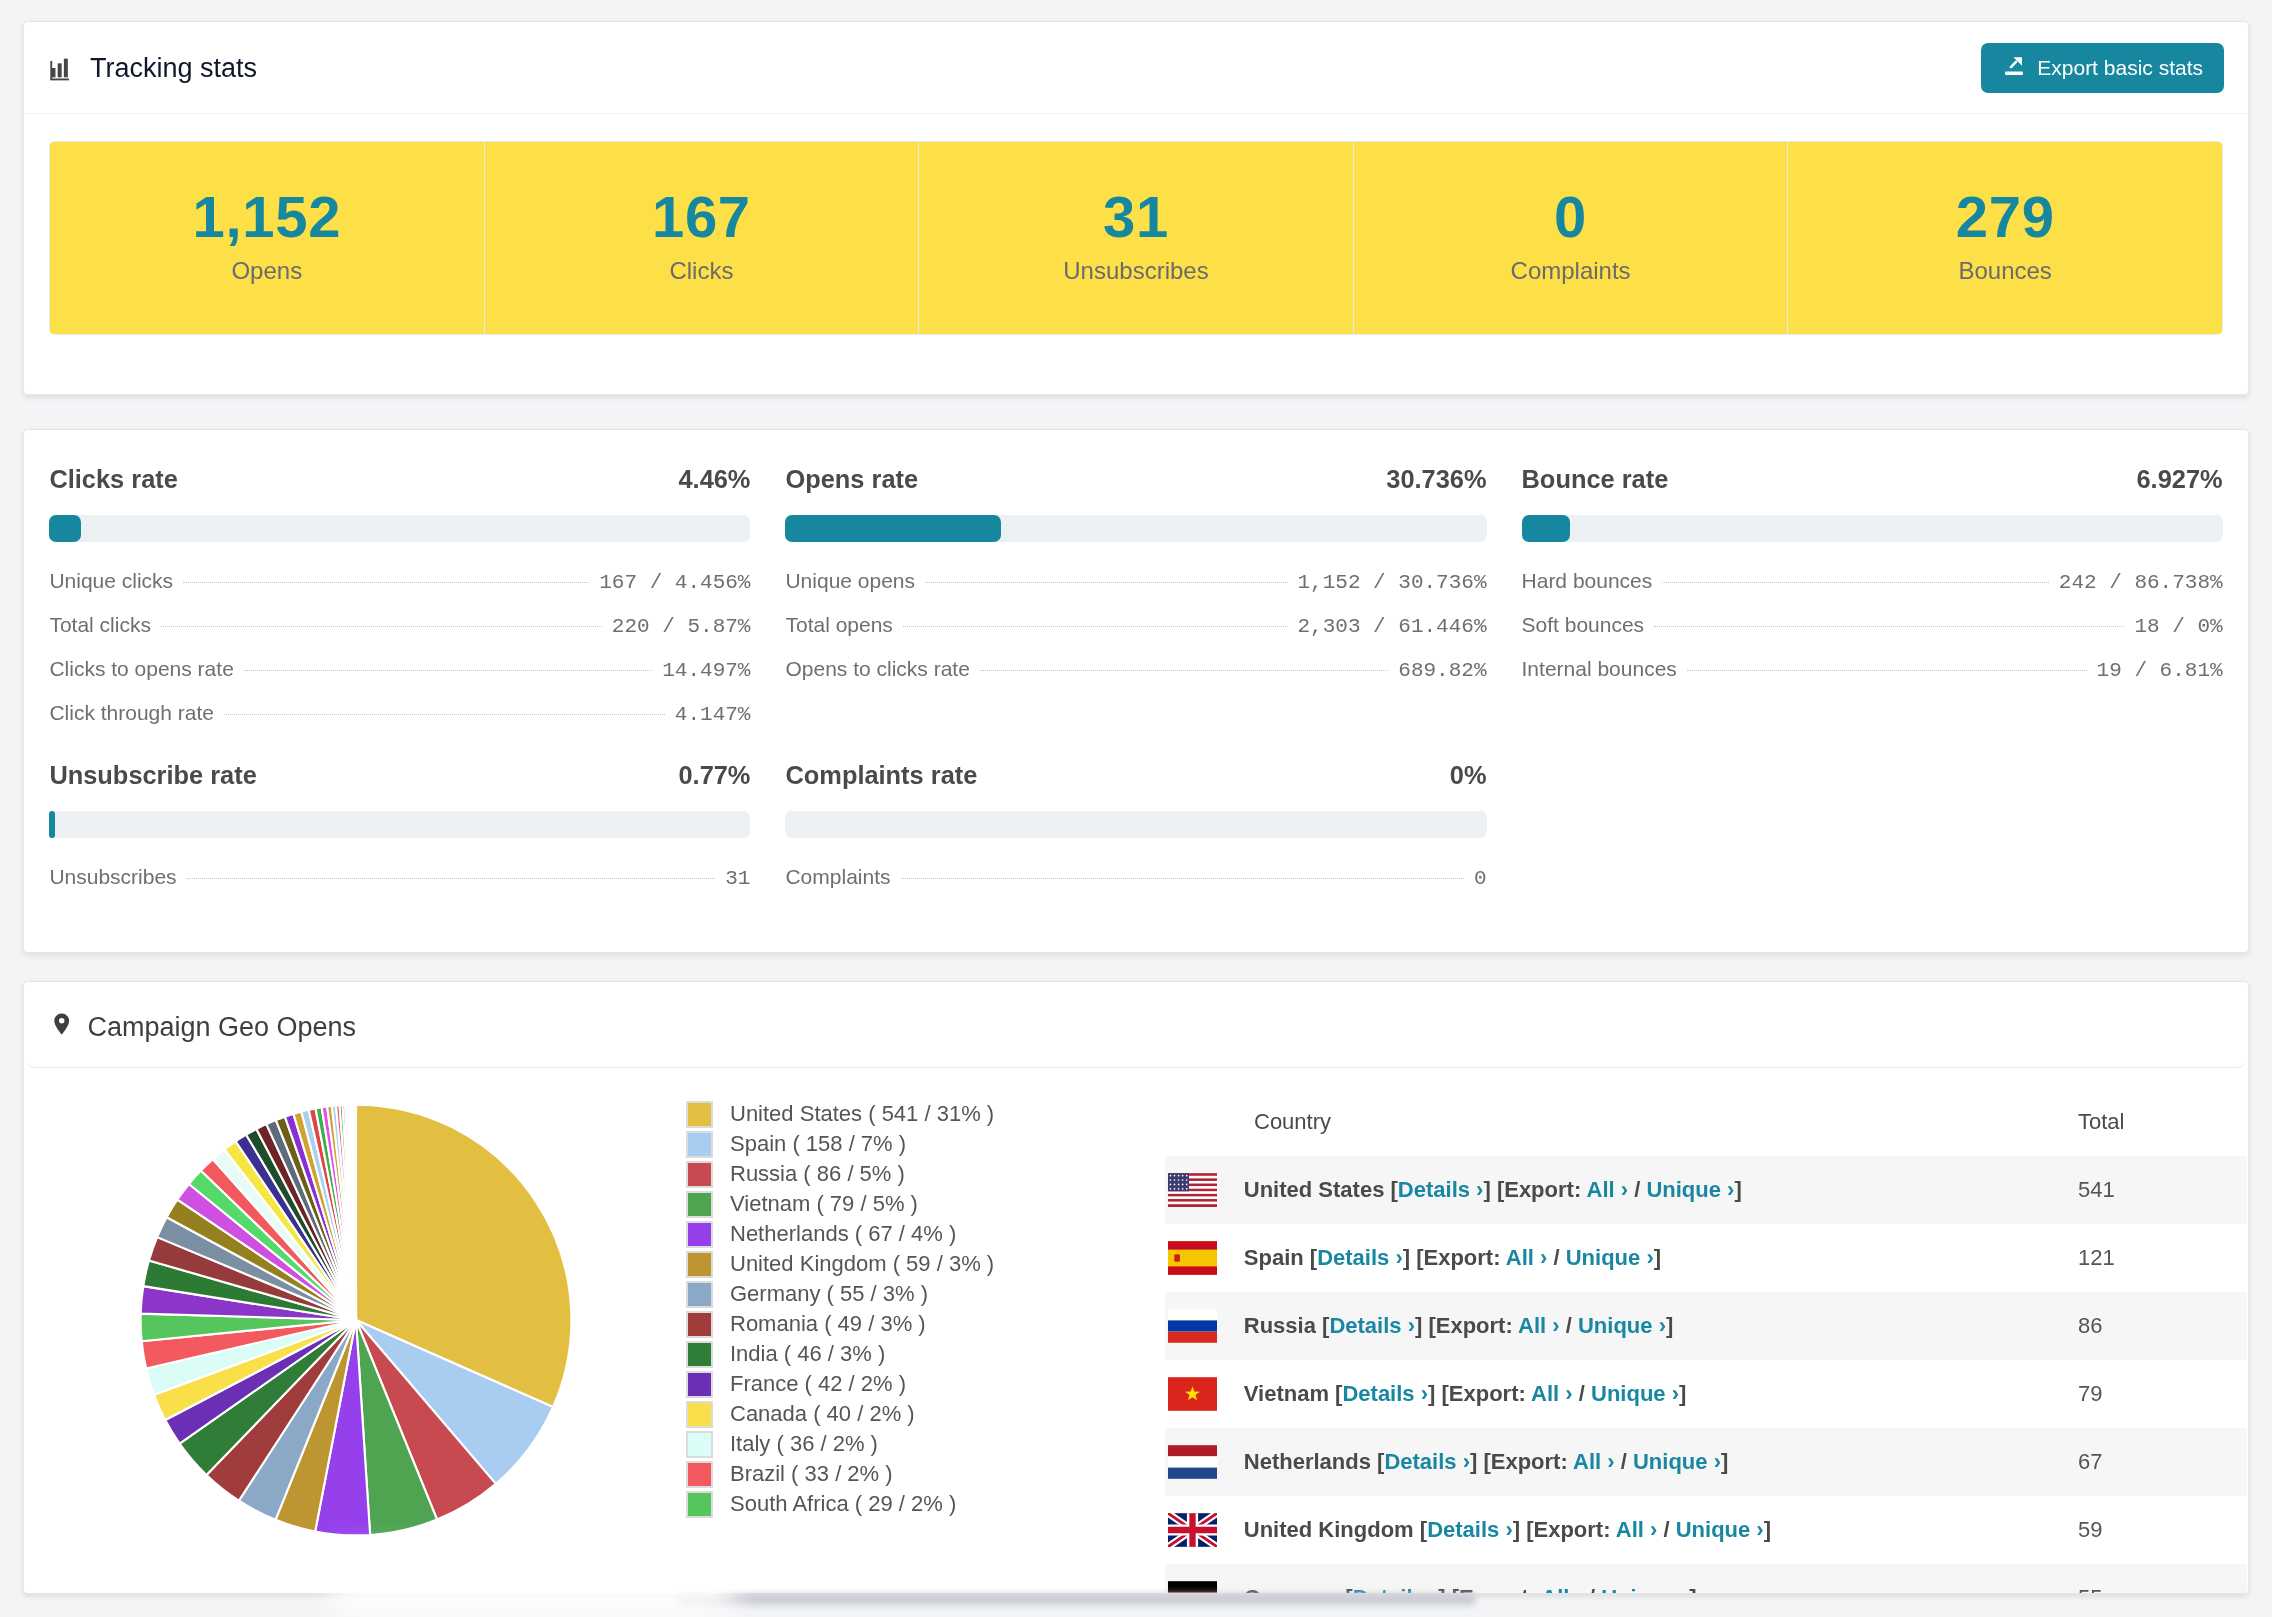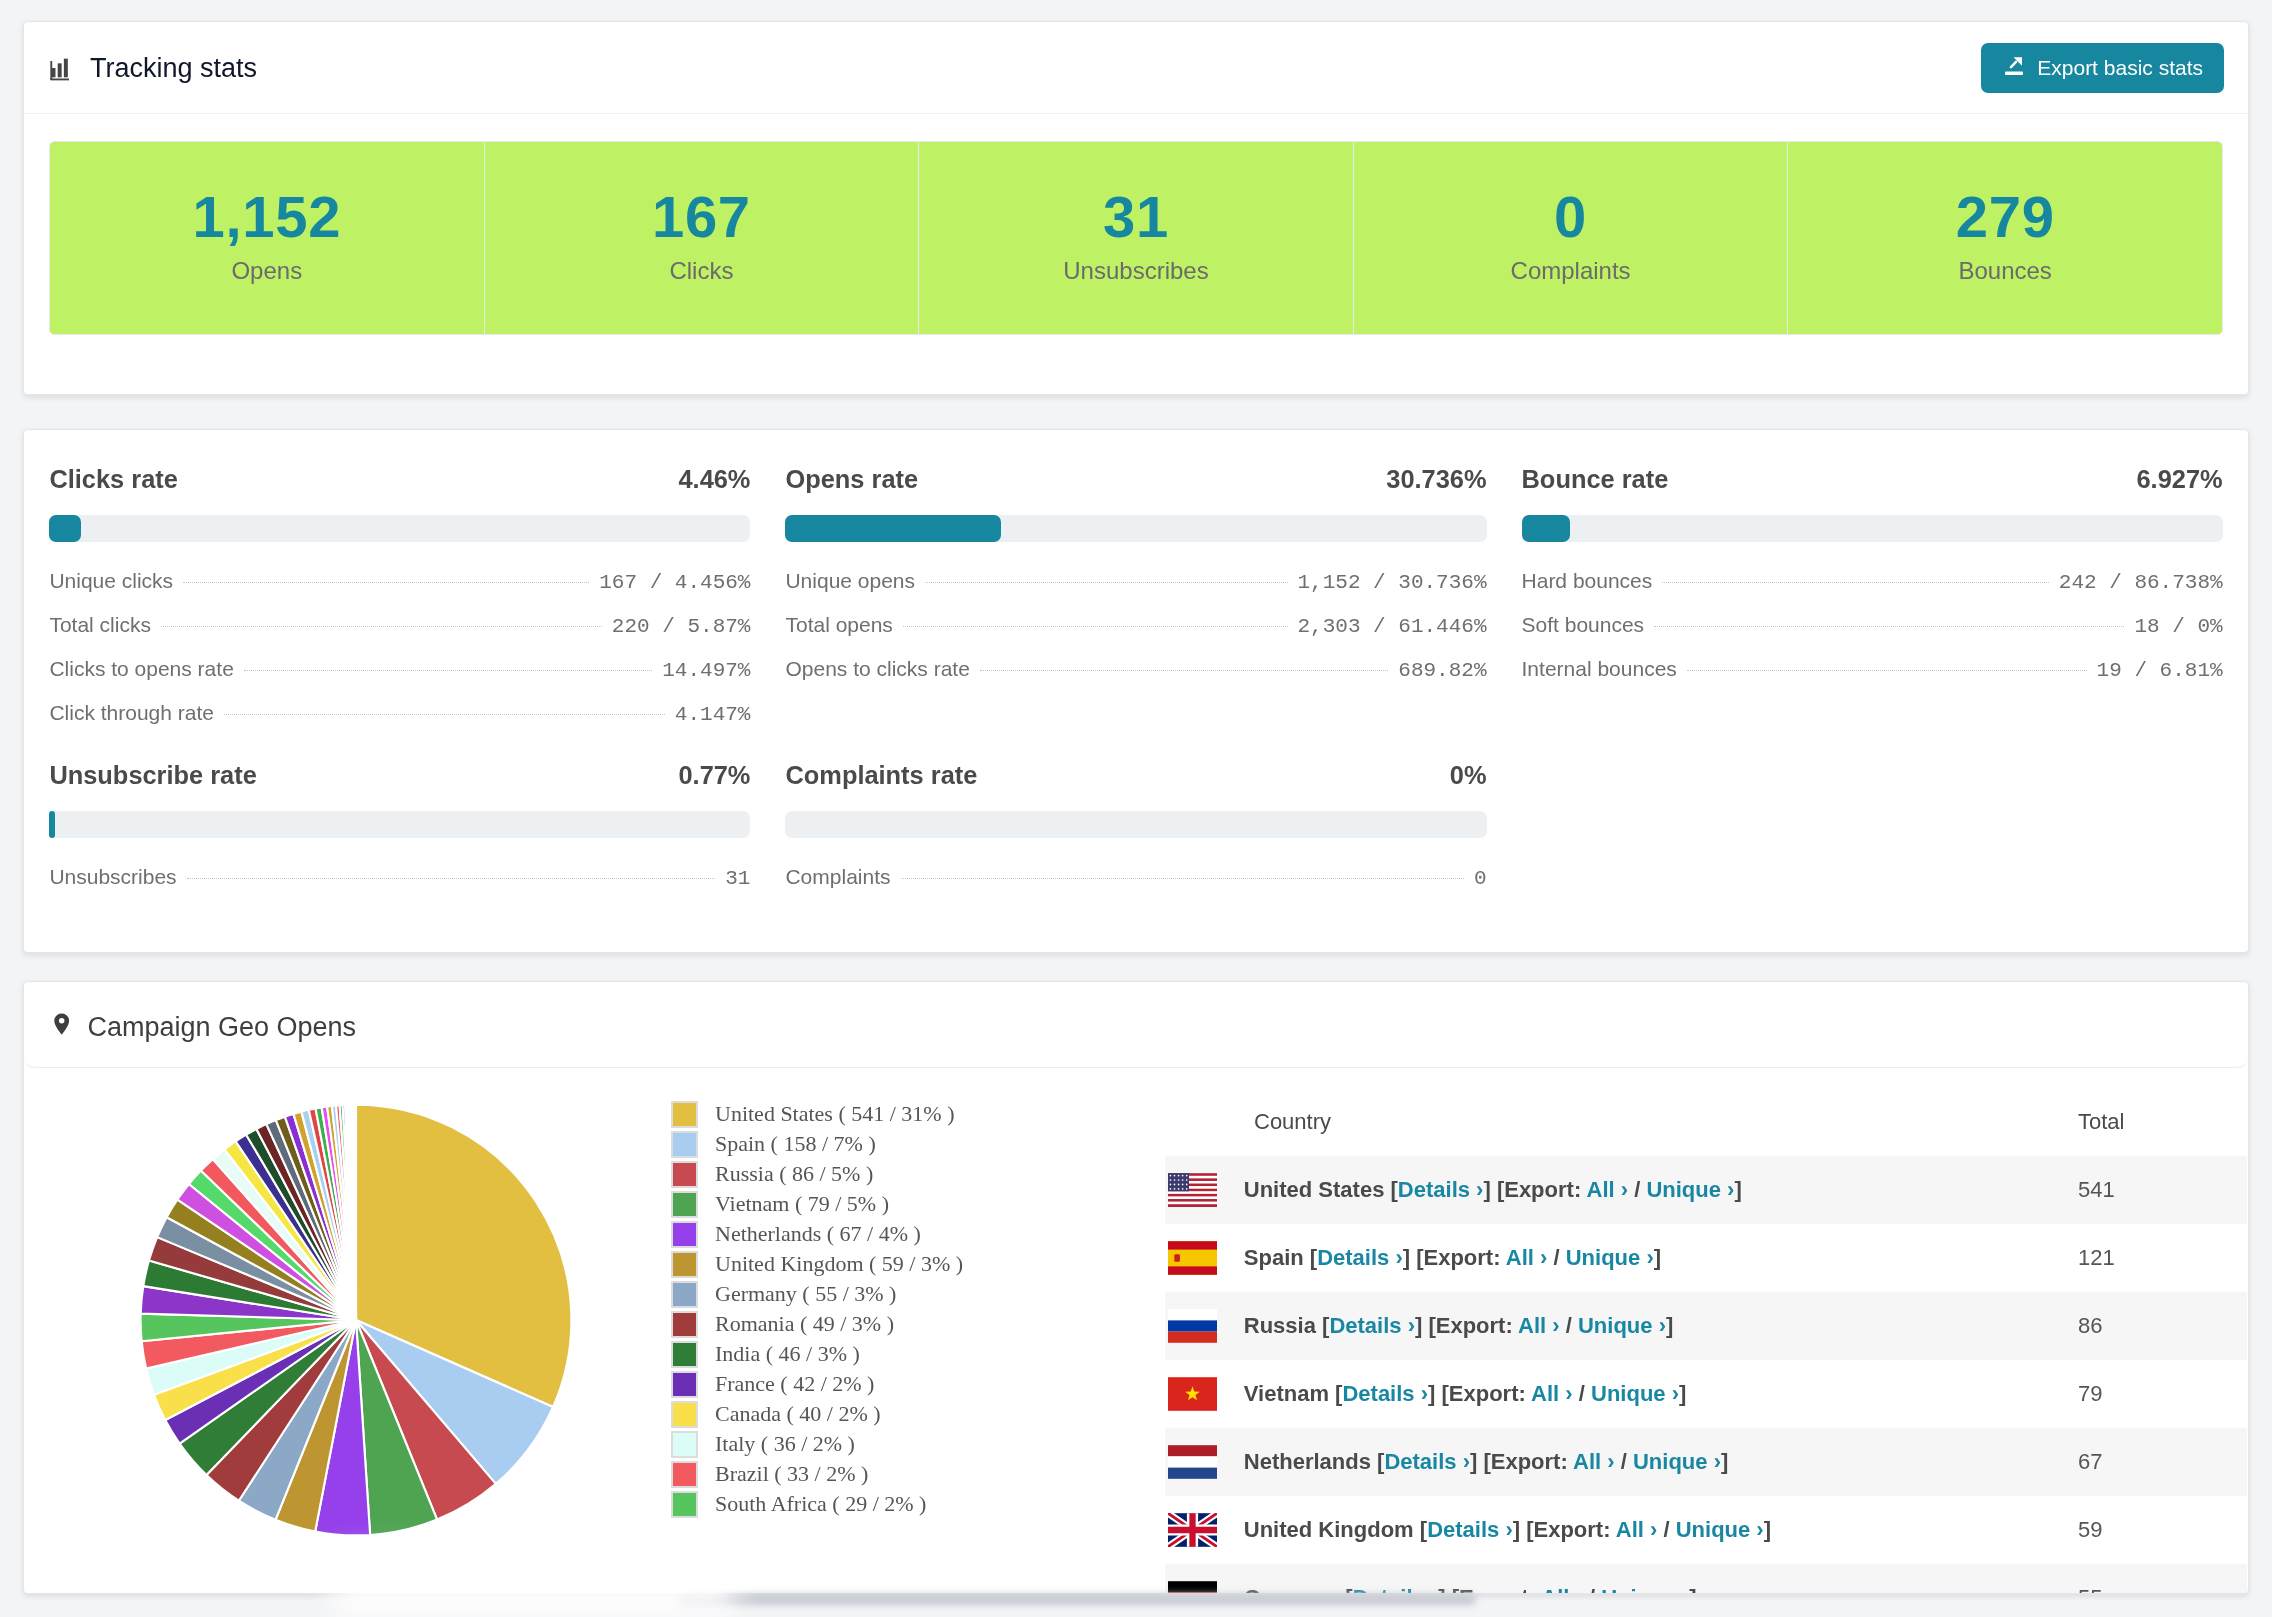--- a/index.html
+++ b/index.html
@@ -22,42 +22,42 @@
     display:flex;justify-content:space-between;align-items:center;
     padding:21px 24px 20px;border-bottom:1.4px solid #f0f1f2;
   }
   .panel-title{font-size:27px;color:#0f172a;display:flex;align-items:center;gap:14px;}
   .panel-title svg{display:block;}
   .btn-teal{
     display:flex;align-items:center;gap:11.3px;background:#1787a0;color:#fff;
     font-size:21px;padding:10.6px 21px;border-radius:7px;border:none;cursor:pointer;
   }
   
-  .stats-row{display:flex;margin:27px 25px 0;border:0.7px solid #e7e8ea;border-radius:5.6px;background:#bef264;}
+  .stats-row{display:flex;margin:27px 25px 0;border:0.7px solid #e7e8ea;border-radius:5.6px;background:#fde047;}
   .stat-cell{flex:1;text-align:center;padding:41px 0 49px;border-left:0.7px solid #e7e8ea;}
   .stat-cell:first-child{border-left:none;}
   .stat-value{font-size:58px;font-weight:bold;color:#1787a0;letter-spacing:0.7px;}
   .stat-label{font-size:24px;color:#6b6b6b;margin-top:7px;}
 
   
   #rates-grid{display:grid;grid-template-columns:repeat(3,1fr);column-gap:85px;row-gap:45px;gap:35px;}
   .rate-head{display:flex;justify-content:space-between;align-items:baseline;
     font-size:25.4px;font-weight:bold;color:#4a4a4a;}
   .rate-bar{margin-top:21px;height:27px;background:#edf0f3;border-radius:7px;position:relative;}
   .rate-fill{position:absolute;left:0;top:0;bottom:0;background:#1787a0;border-radius:7px;}
   .rate-metrics{margin-top:27px;}
   .metric{display:flex;align-items:baseline;font-size:21px;color:#6f6f6f;margin-top:19px;}
   .metric-leader{flex:1;border-bottom:1.4px dotted #c3c5c7;margin:0 10px;transform:translateY(-5px);}
   .metric-value{white-space:nowrap;font-family:Liberation Mono, monospace;}
 
   
   .geo-head{padding:27px 25.4px 21px;border-bottom:1.4px solid #ededee;
     font-size:27px;color:#3e3e3e;display:flex;align-items:center;gap:12.7px;border-radius:11px;}
   #pie-wrap{position:absolute;left:106px;top:112px;width:452px;height:452px;}
-  #legend{position:absolute;left:647px;top:117px;font-family:Liberation Serif, serif;}
+  #legend{position:absolute;left:662px;top:117px;}
   .legend-item{display:flex;align-items:center;height:30px;font-size:22px;color:#555;}
   .legend-swatch{width:23px;height:23px;border:2.1px solid #dcdcdc;margin-right:17px;flex:none;}
   #geo-table{position:absolute;left:1141px;top:106px;width:1082px;}
   .thead{display:flex;align-items:center;height:68px;font-size:22px;color:#4a4a4a;}
   .th-country{flex:1;padding-left:89px;}
   .th-total{width:169px;}
   .trow{display:flex;align-items:center;height:68px;font-size:22px;color:#4a4a4a;}
   .trow.odd{background:#f6f6f7;}
   .flag{width:49px;height:34px;margin:0 27px 0 2.8px;flex:none;display:block;}
   .td-country{flex:1;white-space:nowrap;font-weight:bold;}

